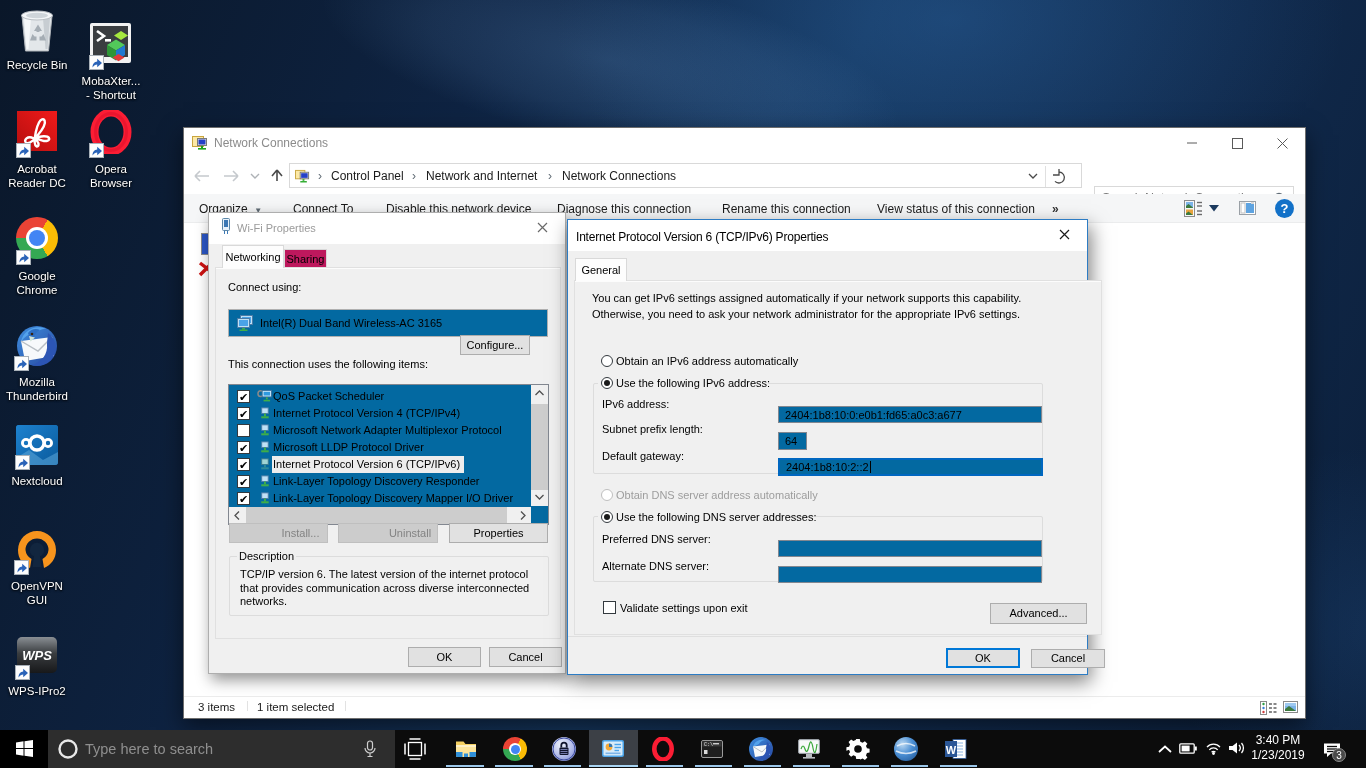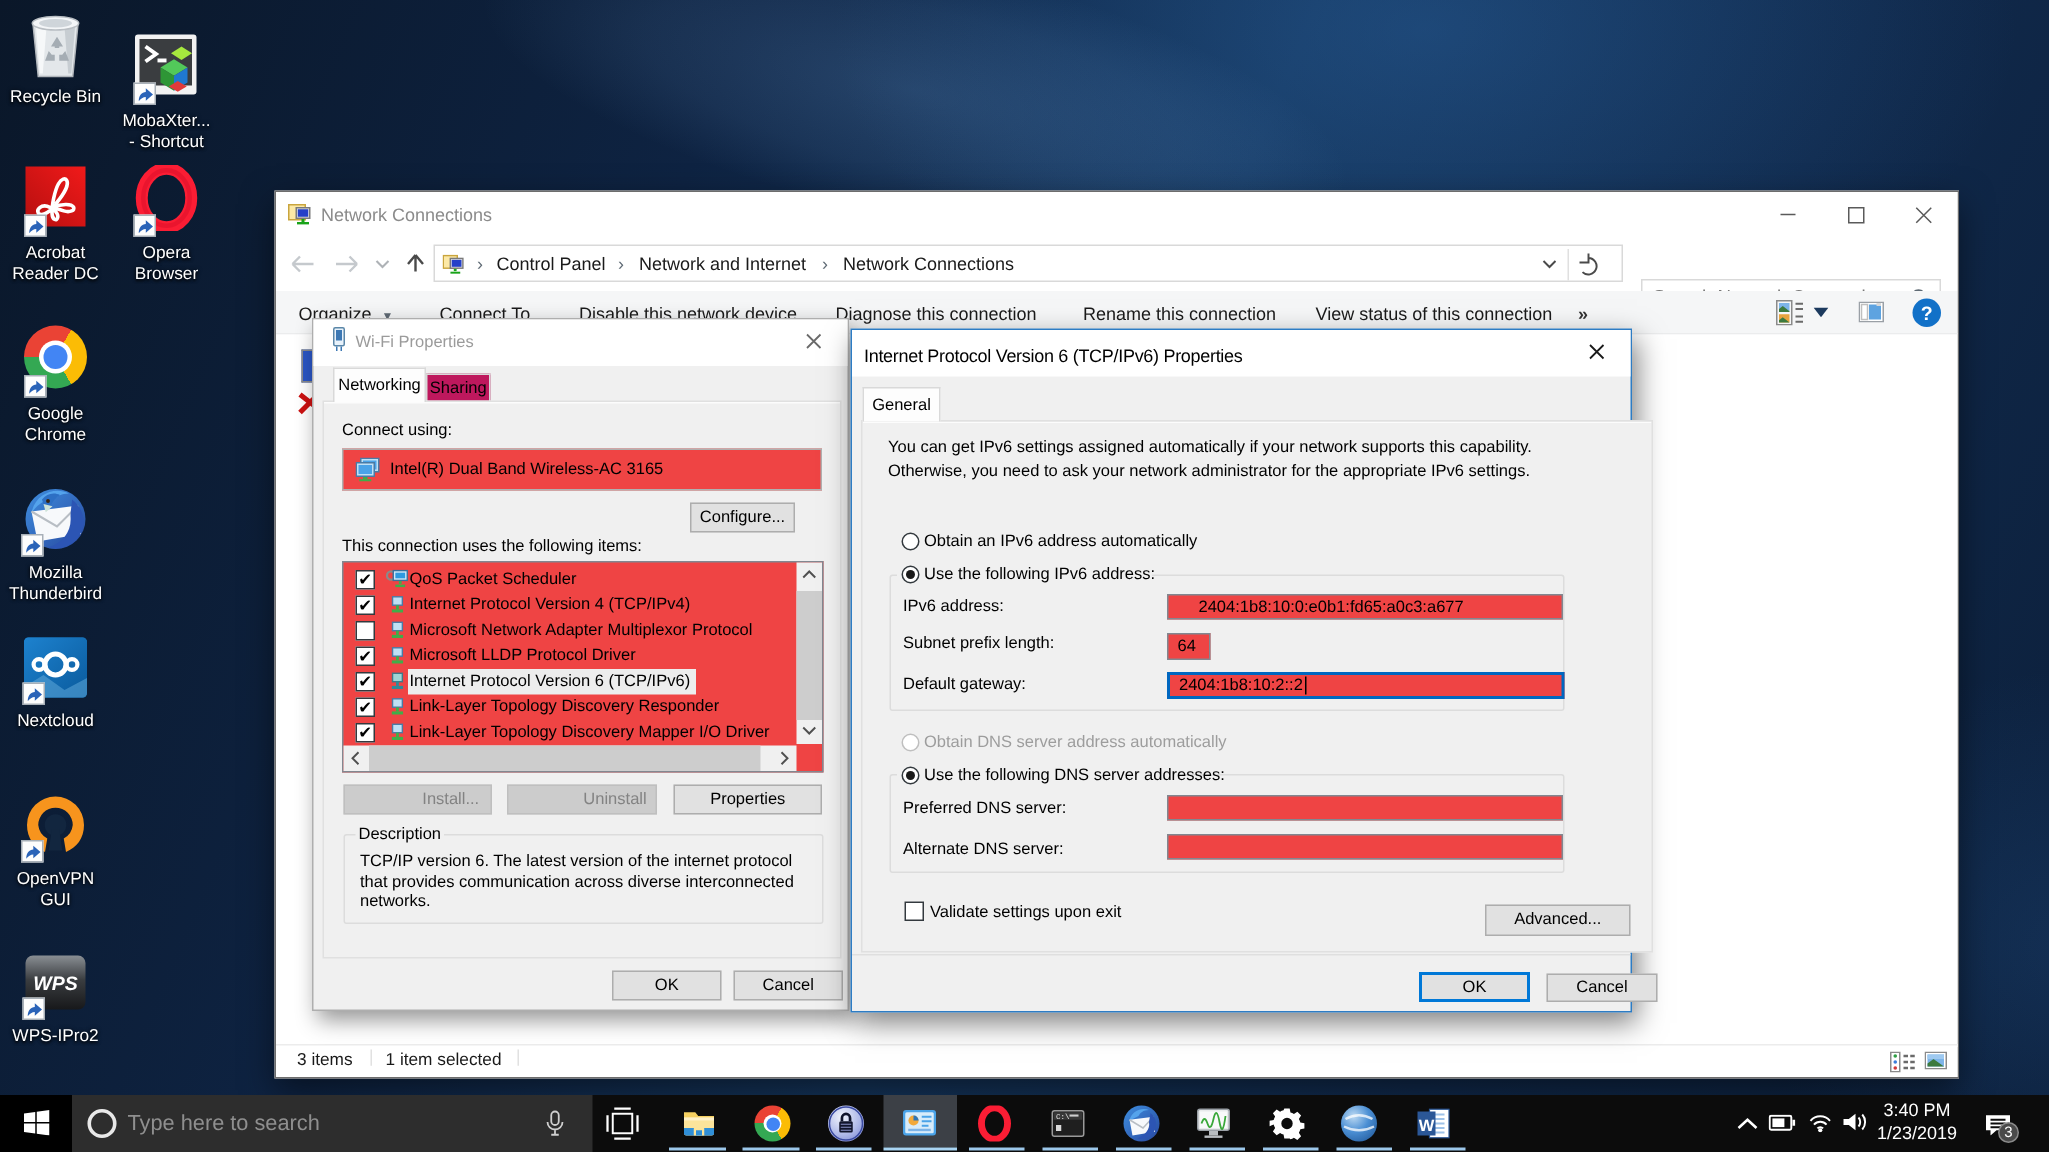--- a/index.html
+++ b/index.html
@@ -46,21 +46,21 @@
 #wifi{left:208px;top:212px;width:358px;height:462px;border:1px solid #aeaeae;box-shadow:3px 6px 14px rgba(0,0,0,0.42);}
 #ipv6{left:567px;top:219px;width:521px;height:456px;border:1px solid #2d7cc4;box-shadow:3px 7px 18px rgba(0,0,0,0.5);}
 .dlg .dtitle{position:absolute;left:0;top:0;width:100%;height:31px;background:#fff;}
 .dlg .dclose{position:absolute;top:0;right:0;width:45px;height:29px;text-align:center;}
 .tab{position:absolute;background:#f0f0f0;border:1px solid #d9d9d9;border-bottom:none;text-align:center;}
 .tab.on{background:#f0f0f0;z-index:3;}
 .page{position:absolute;background:#f0f0f0;border:1px solid #e0e0e0;box-shadow:inset 0 1px 0 #fcfcfc;}
 .btn{position:absolute;background:#e1e1e1;border:1px solid #adadad;text-align:center;font-size:11px;color:#000;}
 .btn.dis{background:#ccc;border-color:#bfbfbf;color:#838383;padding-left:44px;}
 .btn.def{border:2px solid #0078d7;}
-.inp{position:absolute;background:#ef4444;border:1px solid #828790;font-size:11px;color:#000;}
+.inp{position:absolute;background:#0369a1;border:1px solid #828790;font-size:11px;color:#000;margin-top:10px;}
 .gbox{position:absolute;border:1px solid #dcdcdc;border-radius:2px;}
 .glabel{position:absolute;background:#f0f0f0;padding:0 2px;}
 .radio{position:absolute;width:12px;height:12px;border:1px solid #33393e;border-radius:50%;background:#fff;}
 .radio.sel::after{content:"";position:absolute;left:2px;top:2px;width:6px;height:6px;border-radius:50%;background:#1a1a1a;}
 .radio.dis{border-color:#bfbfbf;}
 .chk{position:absolute;width:13px;height:13px;border:1px solid #33393e;background:#fff;}
 .lbl12{position:absolute;white-space:nowrap;}
 .lrow{position:absolute;left:0;width:300px;height:17px;}
 .cb{position:absolute;left:8px;top:1.5px;width:13px;height:13px;border:1px solid #33393e;background:#fff;font-size:11px;line-height:12px;text-align:center;color:#000;}
 .li{position:absolute;left:28px;top:1px;}
@@ -529,21 +529,21 @@
   <div class="tab on" style="left:7px;top:38px;width:52px;height:23px;line-height:23px;background:#fdfdfd;">General</div>
   <div class="page" style="left:6px;top:60px;width:528px;height:355px;"></div>
   <div class="lbl12" style="left:24px;top:70px;line-height:16px;">You can get IPv6 settings assigned automatically if your network supports this capability.<br>Otherwise, you need to ask your network administrator for the appropriate IPv6 settings.</div>
   <div class="radio" style="left:33px;top:135px"></div>
   <div class="lbl12" style="left:48px;top:135px">Obtain an IPv6 address automatically</div>
   <div class="gbox" style="left:25px;top:163px;width:450px;height:91px"></div>
   <div style="position:absolute;left:30px;top:156px;width:170px;height:14px;background:#f0f0f0"></div>
   <div class="radio sel" style="left:33px;top:157px"></div>
   <div class="lbl12" style="left:48px;top:157px">Use the following IPv6 address:</div>
   <div class="lbl12" style="left:34px;top:178px">IPv6 address:</div>
-  <div class="inp" style="left:210px;top:176px;width:264px;height:17px;line-height:16px;padding-left:20px;">2404:1b8:10:0:e0b1:fd65:a0c3:a677</div>
+  <div class="inp" style="left:210px;top:176px;width:264px;height:17px;line-height:16px;padding-left:6px;">2404:1b8:10:0:e0b1:fd65:a0c3:a677</div>
   <div class="lbl12" style="left:34px;top:203px">Subnet prefix length:</div>
   <div class="inp" style="left:210px;top:202px;width:29px;height:18px;line-height:16px;padding-left:6px;">64</div>
   <div class="lbl12" style="left:34px;top:230px">Default gateway:</div>
   <div class="inp" style="left:210px;top:228px;width:265px;height:18px;line-height:15px;padding-left:6px;border:2px solid #0067c0">2404:1b8:10:2::2<span style="border-left:1px solid #000;margin-left:1px"></span></div>
   <div class="radio dis" style="left:33px;top:269px"></div>
   <div class="lbl12" style="left:48px;top:269px;color:#9d9d9d">Obtain DNS server address automatically</div>
   <div class="gbox" style="left:25px;top:296px;width:450px;height:66px"></div>
   <div style="position:absolute;left:30px;top:289px;width:190px;height:14px;background:#f0f0f0"></div>
   <div class="radio sel" style="left:33px;top:291px"></div>
   <div class="lbl12" style="left:48px;top:291px">Use the following DNS server addresses:</div>

